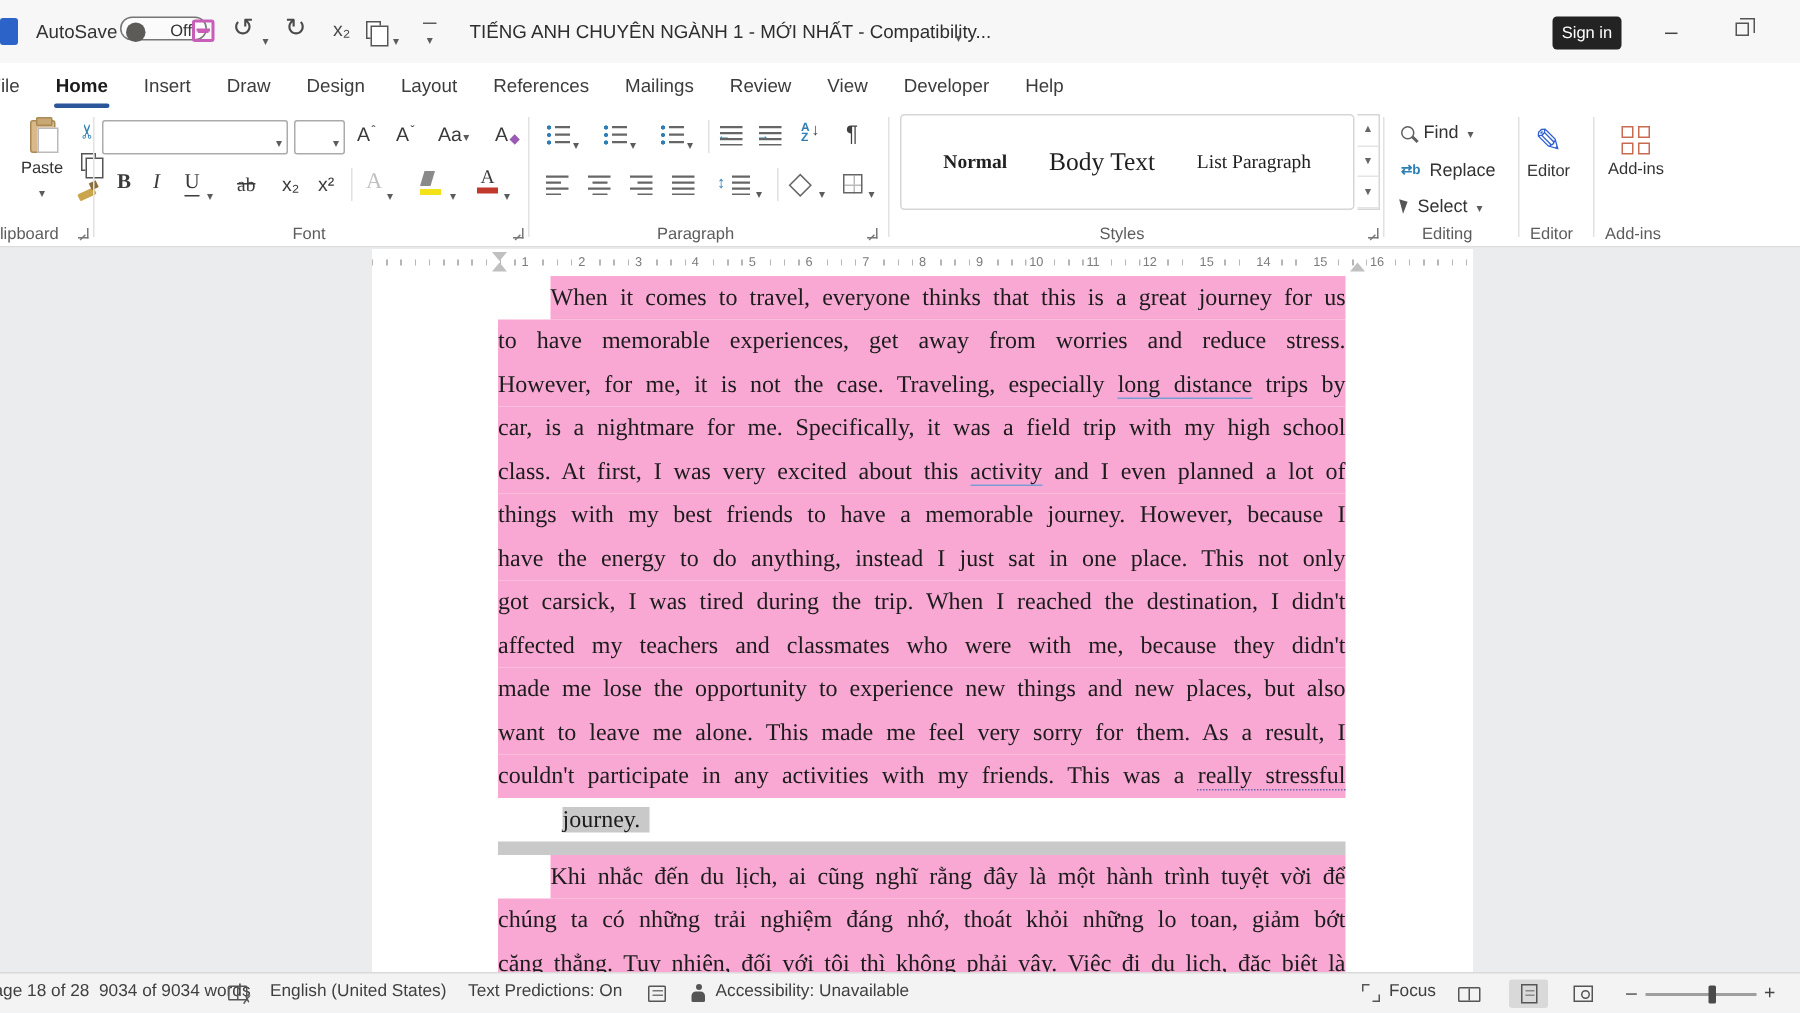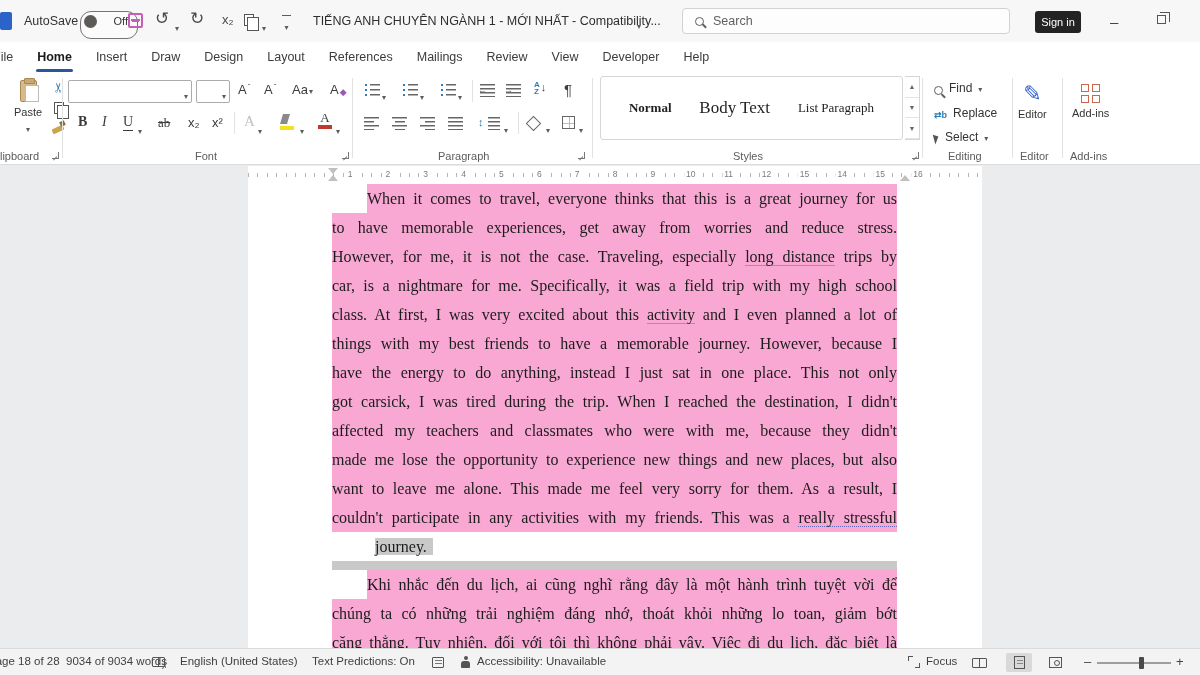--- a/index.html
+++ b/index.html
@@ -4,21 +4,21 @@
 <style>
   * { margin:0; padding:0; box-sizing:border-box; }
   html,body { width:1200px; height:675px; overflow:hidden; }
   #app { position:relative; width:1200px; height:675px; background:#eaecee;
          font-family:"Liberation Sans", sans-serif; color:#333; overflow:hidden; }
 
   
   .titlebar { position:absolute; top:0; left:0; width:1200px; height:42px; background:#f7f7f7; }
   .appicon { position:absolute; left:0; top:12px; width:12px; height:18px; background:#2b63c9; border-radius:2px; }
   .autosave-label { position:absolute; left:24px; top:14px; font-size:12.5px; color:#333; }
-  .toggle { position:absolute; left:80px; top:11px; width:58px; height:28px; border:1px solid #757575; border-radius:11px; background:#fbfbfb; }
+  .toggle { position:absolute; left:80px; top:11px; width:58px; height:16px; border:1px solid #757575; border-radius:11px; background:#fbfbfb; }
   .toggle .knob { position:absolute; left:3px; top:2.5px; width:13px; height:13px; border-radius:50%; background:#5d5b58; }
   .toggle .tlabel { position:absolute; right:9px; top:3px; font-size:11px; color:#333; }
   .save-ico { position:absolute; left:128px; top:13px; width:15px; height:15px; border:2px solid #c75fb8; border-radius:2px; }
   .save-ico::before { content:""; position:absolute; left:1px; top:0; width:9px; height:4px; border-bottom:2px solid #c75fb8; }
   .save-ico::after { content:""; position:absolute; left:2px; bottom:0; width:7px; height:4px; border-top:2px solid #c75fb8; }
   .qat { position:absolute; top:8px; font-size:17px; color:#4a4a4a; }
   .chev::after { content:"▾"; font-size:8px; color:#5c5c5c; }
   .qat-chev { position:absolute; top:17px; }
   .doc-title { position:absolute; left:313px; top:14px; font-size:12.5px; color:#2e2e2e; white-space:nowrap; }
   .title-chev { position:absolute; left:637px; top:15px; }
@@ -118,21 +118,21 @@
   .border-ico { width:13px; height:13px; border:1px solid #666;
       background: linear-gradient(#bbb 0 0) 6px 0/1px 13px no-repeat, linear-gradient(#bbb 0 0) 0 6px/13px 1px no-repeat; }
 
   .stylebox { position:absolute; left:600px; top:4px; width:303px; height:64px; border:1px solid #d6d6d6; border-radius:3px;
               display:flex; align-items:center; justify-content:space-around; padding:0 14px; }
   .styleitem { font-family:"Liberation Serif", serif; color:#1f1f1f; }
   .style-scroll { position:absolute; left:905px; top:4px; width:15px; height:64px; border:1px solid #d6d6d6; border-left:none;
                   display:flex; flex-direction:column; }
   .style-scroll span { flex:1; display:flex; align-items:center; justify-content:center; font-size:7px; color:#666; border-bottom:1px solid #e4e4e4; }
 
-  .edit-row { position:absolute; display:flex; align-items:flex-end; gap:6px; font-size:12px; color:#333; }
+  .edit-row { position:absolute; display:flex; align-items:center; gap:6px; font-size:12px; color:#333; }
   .replace-ico { font-size:9px; color:#2e7fb5; font-weight:700; }
   .select-ico { width:0; height:0; border-left:5px solid #555; border-top:3px solid transparent; border-bottom:7px solid transparent; transform:rotate(-15deg); }
   .bigbtn { position:absolute; display:flex; flex-direction:column; align-items:center; gap:4px; font-size:11px; color:#333; }
   .editor-pen { font-size:22px; color:#2f5fd0; line-height:20px; }
   .addins-grid { width:19px; height:19px; display:grid; grid-template-columns:8px 8px; grid-template-rows:8px 8px; gap:3px; }
   .addins-grid i { border:1.6px solid #c86a50; }
 
   
   .ruler { position:absolute; top:166px; left:0; width:1200px; height:18px; }
   .ruler-strip { position:absolute; left:248px; top:0; width:734px; height:18px; background:#fff; }
@@ -198,24 +198,20 @@
     <div class="save-ico"></div>
     <span class="qat" style="left:155px;">↺</span>
     <span class="chev qat-chev" style="left:175px;"></span>
     <span class="qat" style="left:190px;">↻</span>
     <span class="qat" style="left:222px; font-size:13px; top:12px;">x₂</span>
     <div class="copy-ico" style="position:absolute; left:244px; top:14px;"></div>
     <span class="chev qat-chev" style="left:262px;"></span>
     <span class="chev" style="position:absolute; left:282px; top:15px; border-top:1.5px solid #5c5c5c; width:9px; text-align:center;"></span>
     <span class="doc-title">TIẾNG ANH CHUYÊN NGÀNH 1 - MỚI NHẤT  -  Compatibility...</span>
     <span class="chev title-chev"></span>
-    <div class="searchbox">
-      <span class="lens"></span>
-      <span class="search-text">Search</span>
-    </div>
     <div class="signin">Sign in</div>
     <span class="winbtn" style="left:1110px;">–</span>
     <div class="restore-ico"></div>
   </div>
 
   <div class="tabsrow">
     <div class="tabs">
         <div class="tab">File</div>
         <div class="tab active">Home</div>
         <div class="tab">Insert</div>

